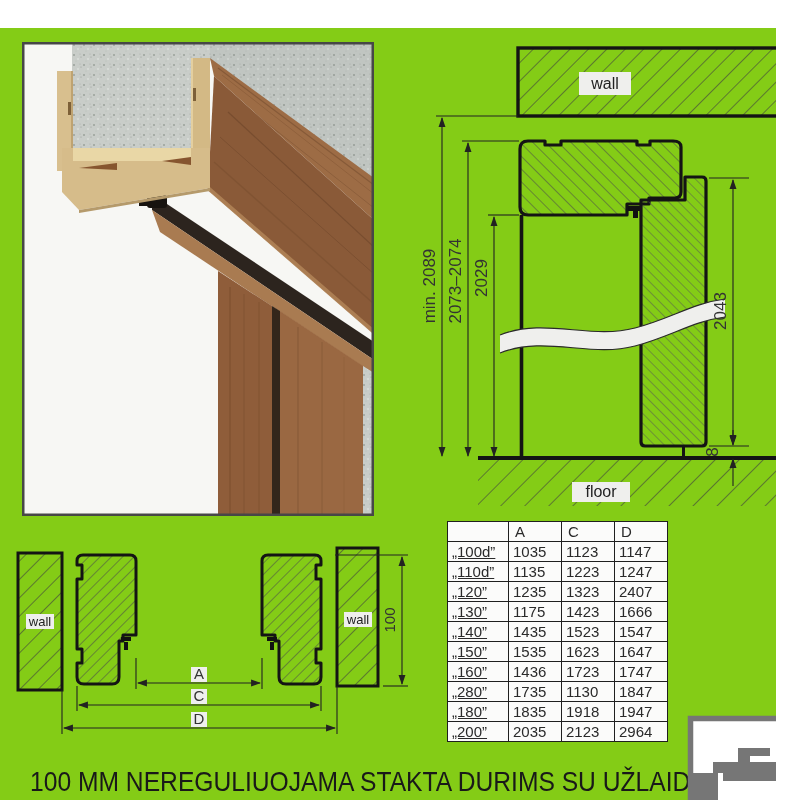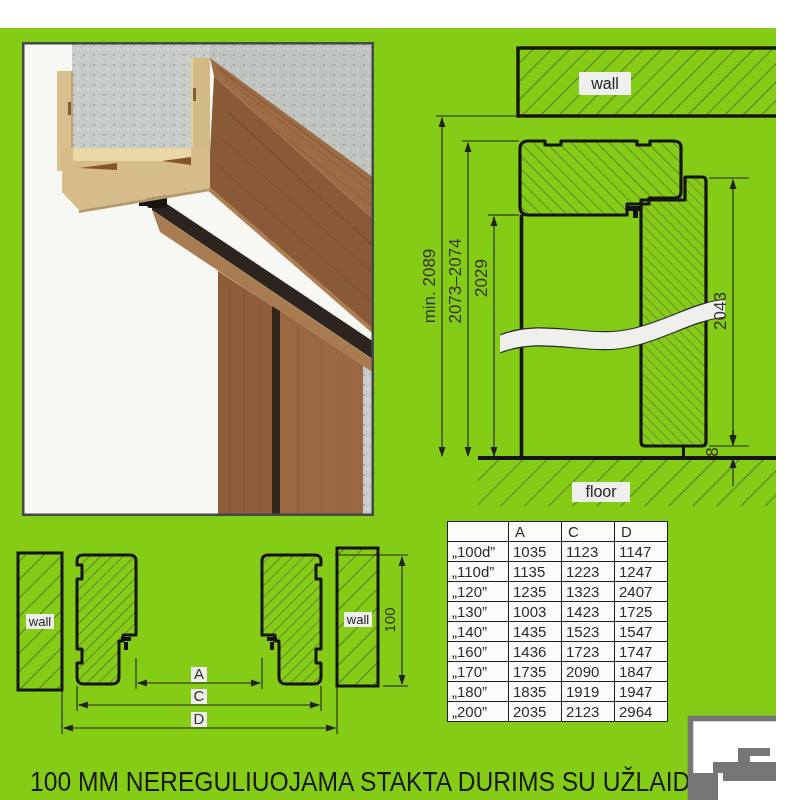--- a/index.html
+++ b/index.html
@@ -9,21 +9,21 @@
   svg text{font-family:"Liberation Sans",sans-serif;}
   .dim-text{fill:#333;font-size:17px;}
   .dim-text-sm{fill:#333;font-size:15px;}
   .lbl-text{fill:#222;font-size:16px;}
   .lbl-text-sm{fill:#222;font-size:13px;}
   
   .size-table{border-collapse:collapse;background:#fbfbfa;color:#2a2a2a;
               font-size:15px;table-layout:fixed;}
   .size-table th,.size-table td{border:1px solid #1f1f1f;height:19px;padding:0 2px 0 4px;
               font-weight:400;text-align:left;overflow:hidden;white-space:nowrap;}
-  .size-table .c-name{width:52px;}
+  .size-table .c-name{width:52px;text-decoration:underline;}
   .size-table .c-val{width:44px;}
   .size-table th{padding-left:6px;}
   
   .sheet-title{position:absolute;left:30px;top:738px;font-size:28px;color:#191919;
                white-space:nowrap;transform:scaleX(.88);transform-origin:0 50%;}
 </style>
 </head>
 <body>
 
 <div id="canvas">
@@ -249,46 +249,52 @@
           <td class="c-val">1247</td>
         </tr>
         <tr>
           <td class="c-name">„120”</td>
           <td class="c-val">1235</td>
           <td class="c-val">1323</td>
           <td class="c-val">2407</td>
         </tr>
         <tr>
           <td class="c-name">„130”</td>
-          <td class="c-val">1003</td>
+          <td class="c-val">1175</td>
           <td class="c-val">1423</td>
-          <td class="c-val">1725</td>
+          <td class="c-val">1666</td>
         </tr>
         <tr>
           <td class="c-name">„140”</td>
           <td class="c-val">1435</td>
           <td class="c-val">1523</td>
           <td class="c-val">1547</td>
         </tr>
         <tr>
+          <td class="c-name">„150”</td>
+          <td class="c-val">1535</td>
+          <td class="c-val">1623</td>
+          <td class="c-val">1647</td>
+        </tr>
+        <tr>
           <td class="c-name">„160”</td>
           <td class="c-val">1436</td>
           <td class="c-val">1723</td>
           <td class="c-val">1747</td>
         </tr>
         <tr>
-          <td class="c-name">„170”</td>
+          <td class="c-name">„280”</td>
           <td class="c-val">1735</td>
-          <td class="c-val">2090</td>
+          <td class="c-val">1130</td>
           <td class="c-val">1847</td>
         </tr>
         <tr>
           <td class="c-name">„180”</td>
           <td class="c-val">1835</td>
-          <td class="c-val">1919</td>
+          <td class="c-val">1918</td>
           <td class="c-val">1947</td>
         </tr>
         <tr>
           <td class="c-name">„200”</td>
           <td class="c-val">2035</td>
           <td class="c-val">2123</td>
           <td class="c-val">2964</td>
         </tr>
       </tbody>
   </table>

